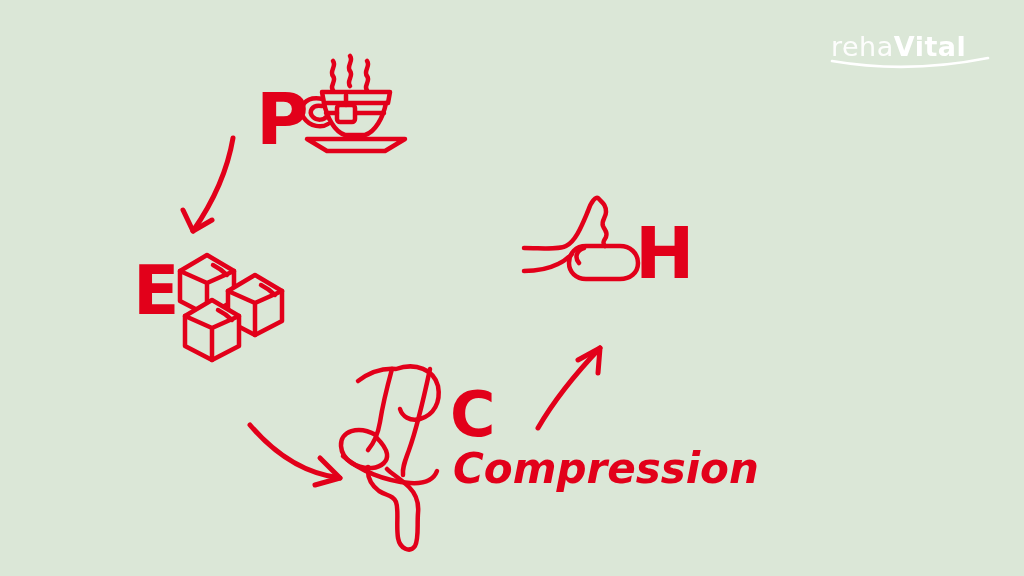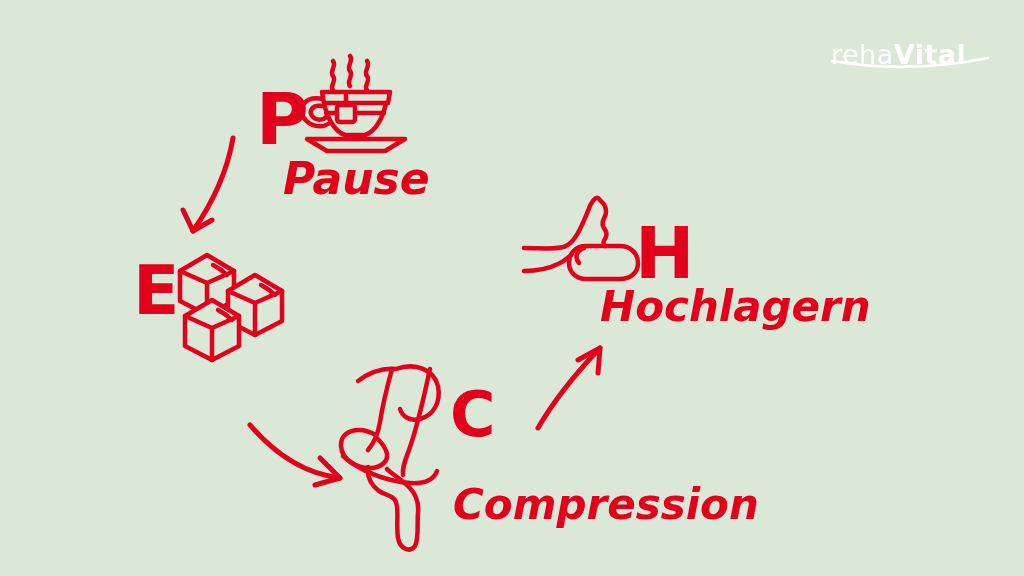--- a/index.html
+++ b/index.html
@@ -30,31 +30,30 @@
     font-weight:bold;
     line-height:1.1;
     white-space:nowrap;
   }
   .logo{
     color:var(--white);
     font-size:27px;
     line-height:1;
     letter-spacing:0.5px;
     white-space:nowrap;
-    margin-top:8px;
   }
   .logo .lg-reg{font-weight:normal;opacity:0.95;}
   .logo .lg-bold{font-weight:bold;}
   
   #letter-p{left:256px;top:83px;font-size:72px;}
   #label-pause{left:283px;top:155px;font-size:44px;}
   #letter-e{left:133px;top:257px;font-size:68px;}
   #label-eis{left:176px;top:366px;font-size:44px;}
   #letter-c{left:450px;top:384px;font-size:62px;}
-  #label-compression{left:453px;top:446px;font-size:42px;margin-top:36px;}
+  #label-compression{left:453px;top:446px;font-size:42px;}
   #letter-h{left:635px;top:218px;font-size:71px;}
   #label-hochlagern{left:600px;top:284px;font-size:42px;}
   #icon-cup{left:293px;top:48px;}
   #icon-ice{left:170px;top:250px;}
   #icon-compression{left:330px;top:355px;}
   #icon-elevate{left:518px;top:186px;}
   #arrow-pe{left:178px;top:123px;}
   #arrow-ec{left:243px;top:418px;}
   #arrow-ch{left:528px;top:338px;}
   #brand{left:831px;top:33px;}
@@ -74,21 +73,20 @@
       <path d="M31,55 C34,70 42,84 52,87 L72,87 C82,84 90,70 93,55"></path>
       <path d="M33,65 L44,65 M63,65 L91,65"></path>
       <rect x="44" y="57" width="18" height="17" rx="3"></rect>
       <path d="M53,57 L53,47"></path>
       <path d="M30,51 C12,47 4,60 11,70 C17,79 29,80 35,76"></path>
       <path d="M29,58 C19,56 15,64 20,69 C24,73 31,72 33,69"></path>
       <path d="M14,91 L112,91 L92,103 L34,103 Z"></path>
     </svg>
   </div>
   <div class="abs letter" id="letter-p">P</div>
-  <div class="abs label" id="label-pause">Pause</div>
 
   <div class="abs art" id="arrow-pe">
     <svg width="70" height="120" viewBox="0 0 70 120" fill="none" stroke="currentColor" stroke-width="5" stroke-linecap="round" stroke-linejoin="round">
       <path d="M55,15 Q47,62 15,108"></path>
       <path d="M15,108 L5,87 M15,108 L34,97"></path>
     </svg>
   </div>
 
   <div class="abs art" id="icon-ice">
     <svg width="118" height="120" viewBox="0 0 118 120" stroke="currentColor" stroke-width="4.5" stroke-linecap="round" stroke-linejoin="round">
@@ -140,21 +138,20 @@
 
   <div class="abs art" id="icon-elevate">
     <svg width="135" height="108" viewBox="0 0 135 108" fill="none" stroke="currentColor" stroke-width="4.5" stroke-linecap="round" stroke-linejoin="round">
       <path d="M68,60 L102,60 C112,60 120,67 120,77 C120,87 112,93 102,93 L68,93 C58,93 51,86 51,77 C51,67 58,60 68,60 Z"></path>
       <path d="M66,62 C59,64 56,71 61,77"></path>
       <path d="M6,62 C24,62 40,64 48,60 C58,55 64,39 70,25 C73,16 78,9 81,13 C86,18 88,20 88,26 C88,32 83,34 85,40 C87,45 90,46 88,51 C86,55 84,56 87,60"></path>
       <path d="M6,85 C20,85 32,82 40,78 C47,75 51,71 54,68"></path>
     </svg>
   </div>
   <div class="abs letter" id="letter-h">H</div>
-  <div class="abs label" id="label-hochlagern">Hochlagern</div>
 
   <div class="abs logo" id="brand">
     <span class="lg-reg">reha</span><span class="lg-bold">Vital</span>
   </div>
   <div class="abs" id="brand-swoosh">
     <svg width="160" height="18" viewBox="0 0 160 18" fill="none" stroke="var(--white)" stroke-width="2.6" stroke-linecap="round">
       <path d="M2,6 Q78,19 158,3"></path>
     </svg>
   </div>
 

